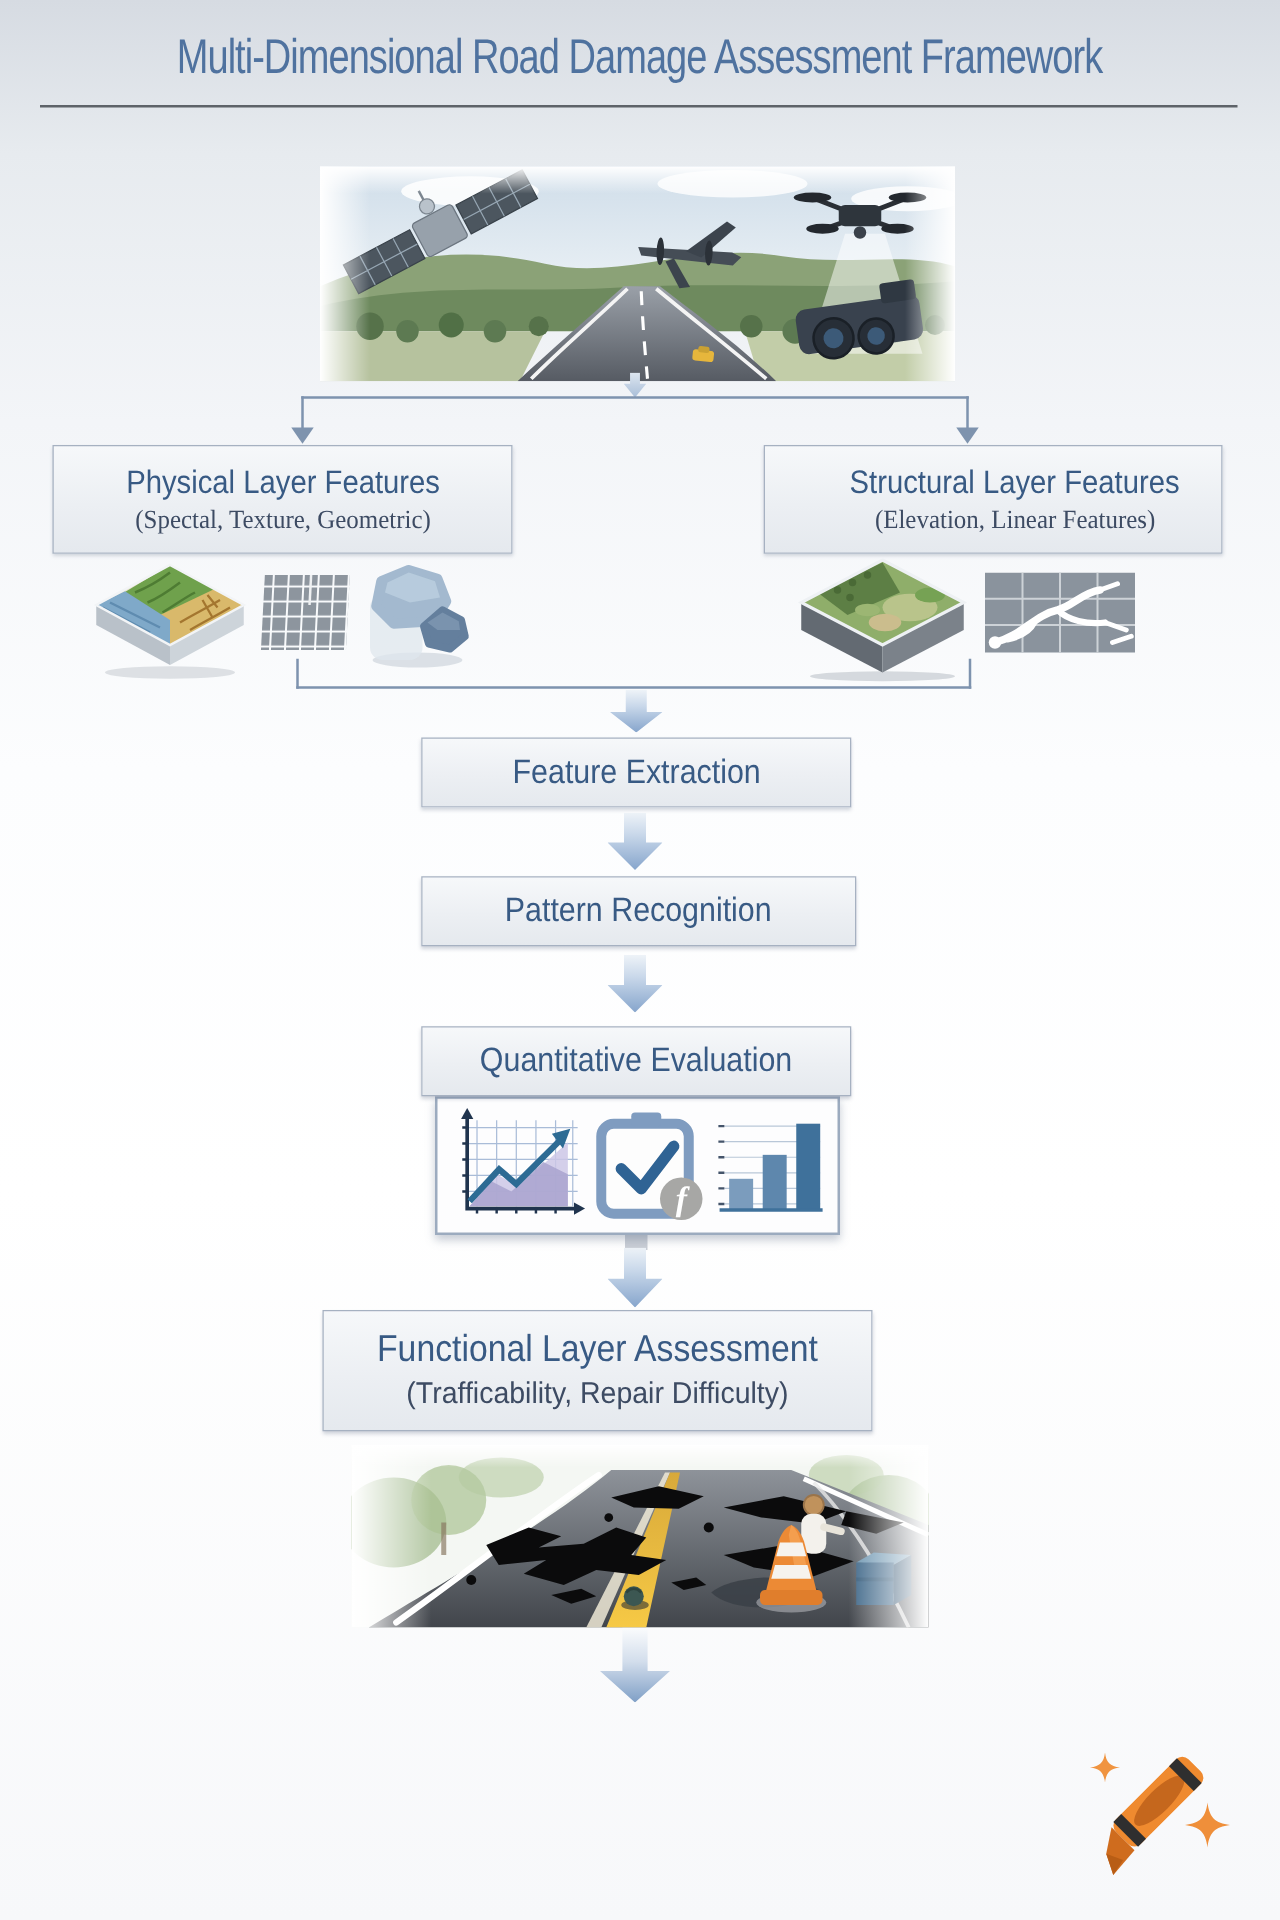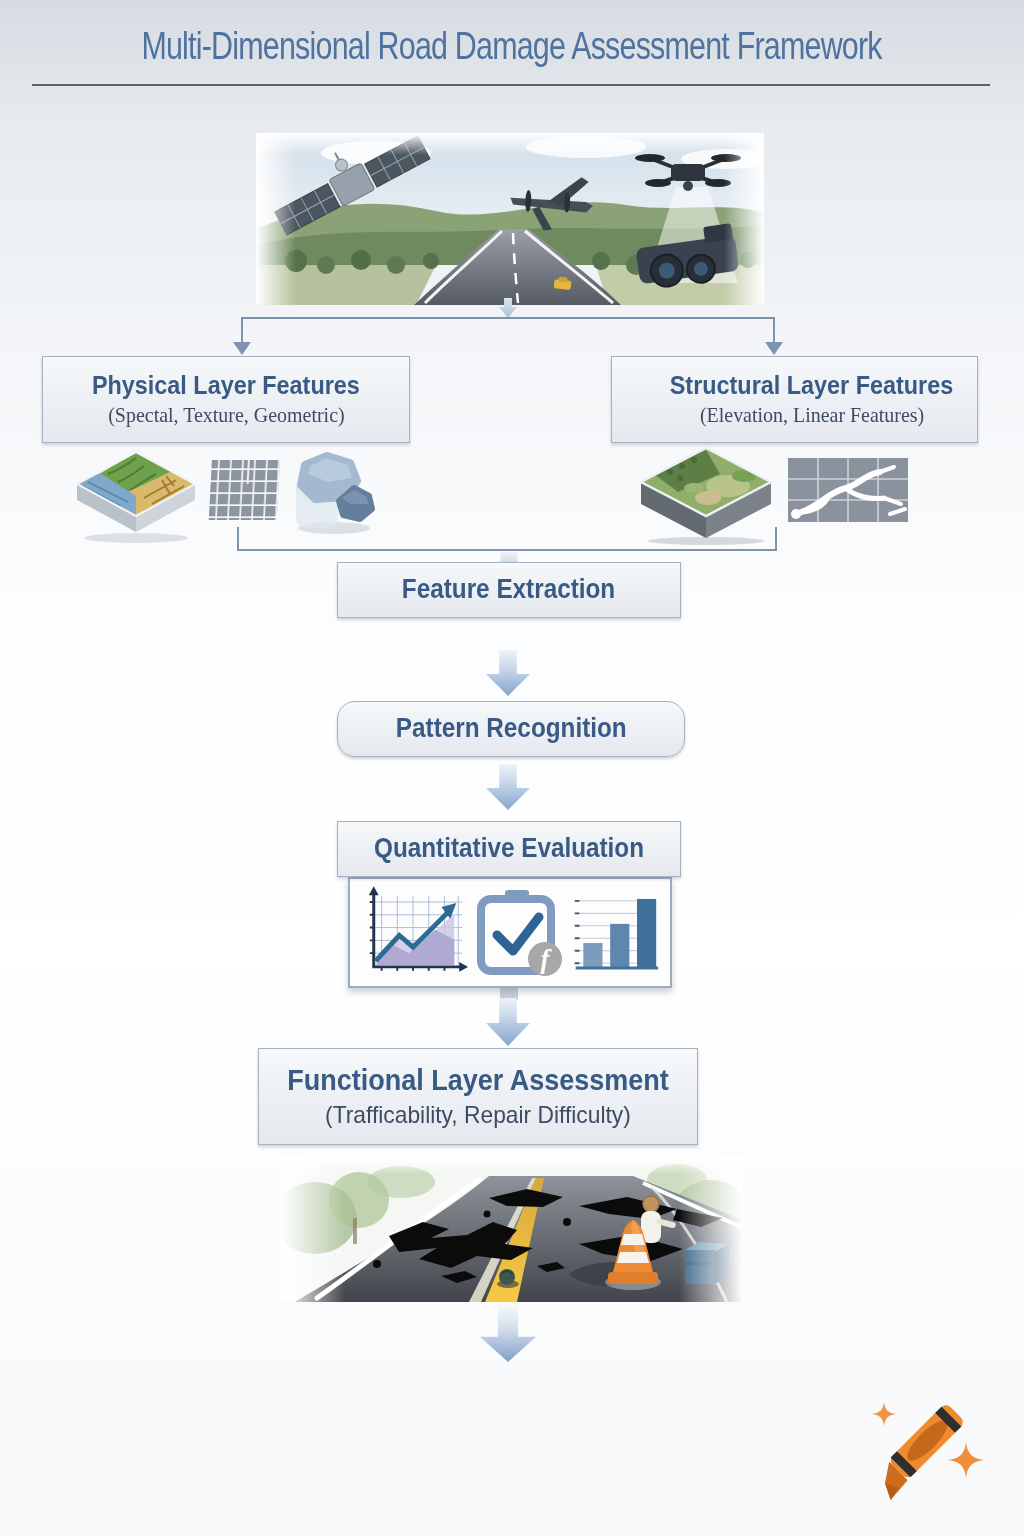--- a/index.html
+++ b/index.html
@@ -15,32 +15,32 @@
   .page-title .cond{display:inline-block;transform:scaleX(.78);transform-origin:center;}
   .header-divider{position:absolute;left:32px;top:84px;width:958px;height:2px;background:#474b52;opacity:.85;}
 
   .panel{
     position:absolute;box-sizing:border-box;
     background:linear-gradient(180deg,#f6f8fa 0%,#eceff3 55%,#e5e9ee 100%);
     border:1px solid #a6b1c1;
     box-shadow:0 2px 3px rgba(90,105,130,.28);
     display:flex;flex-direction:column;align-items:center;justify-content:center;
   }
-  .panel .t{font-weight:bold;color:#385a84;line-height:1.15;white-space:nowrap;}
+  .panel .t{font-weight:normal;color:#385a84;line-height:1.15;white-space:nowrap;}
   .panel .s{color:#3d4b63;line-height:1.2;white-space:nowrap;}
   .cond{display:inline-block;transform:scaleX(.9);transform-origin:center;}
   .cond2{display:inline-block;transform:scaleX(.95);transform-origin:center;}
 
   .box-physical{left:42px;top:356px;width:368px;height:87px;}
   .box-structural{left:611px;top:356px;width:367px;height:87px;padding-left:35px;}
   .box-physical .t,.box-structural .t{font-size:26px;}
   .box-physical .s,.box-structural .s{font-size:21px;margin-top:2px;font-family:Liberation Serif, serif;}
 
-  .box-fe{left:337px;top:562px;width:344px;height:56px;}
-  .box-pr{left:337px;top:701px;width:348px;height:56px;border-radius:18px;}
+  .box-fe{left:337px;top:590px;width:344px;height:56px;}
+  .box-pr{left:337px;top:701px;width:348px;height:56px;}
   .box-qe{left:337px;top:821px;width:344px;height:56px;z-index:3;}
   .box-fe .t,.box-pr .t,.box-qe .t{font-size:27px;}
 
   .box-functional{left:258px;top:1048px;width:440px;height:97px;}
   .box-functional .t{font-size:30px;}
   .box-functional .s{font-size:24px;margin-top:3px;}
 
   .cline{position:absolute;background:#7e93ae;}
   .ahead{position:absolute;width:0;height:0;border-left:9px solid transparent;border-right:9px solid transparent;border-top:13px solid #7e93ae;}
 

